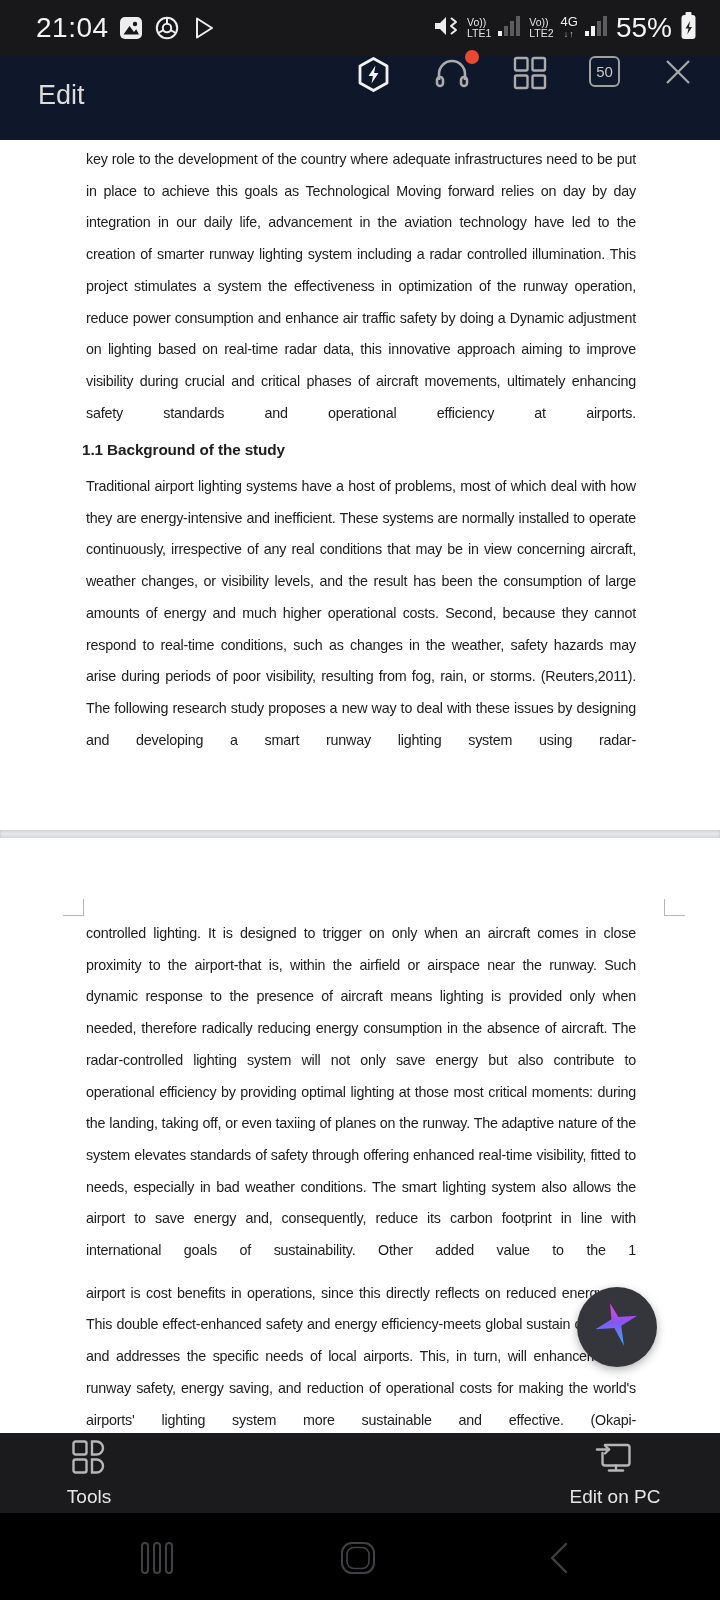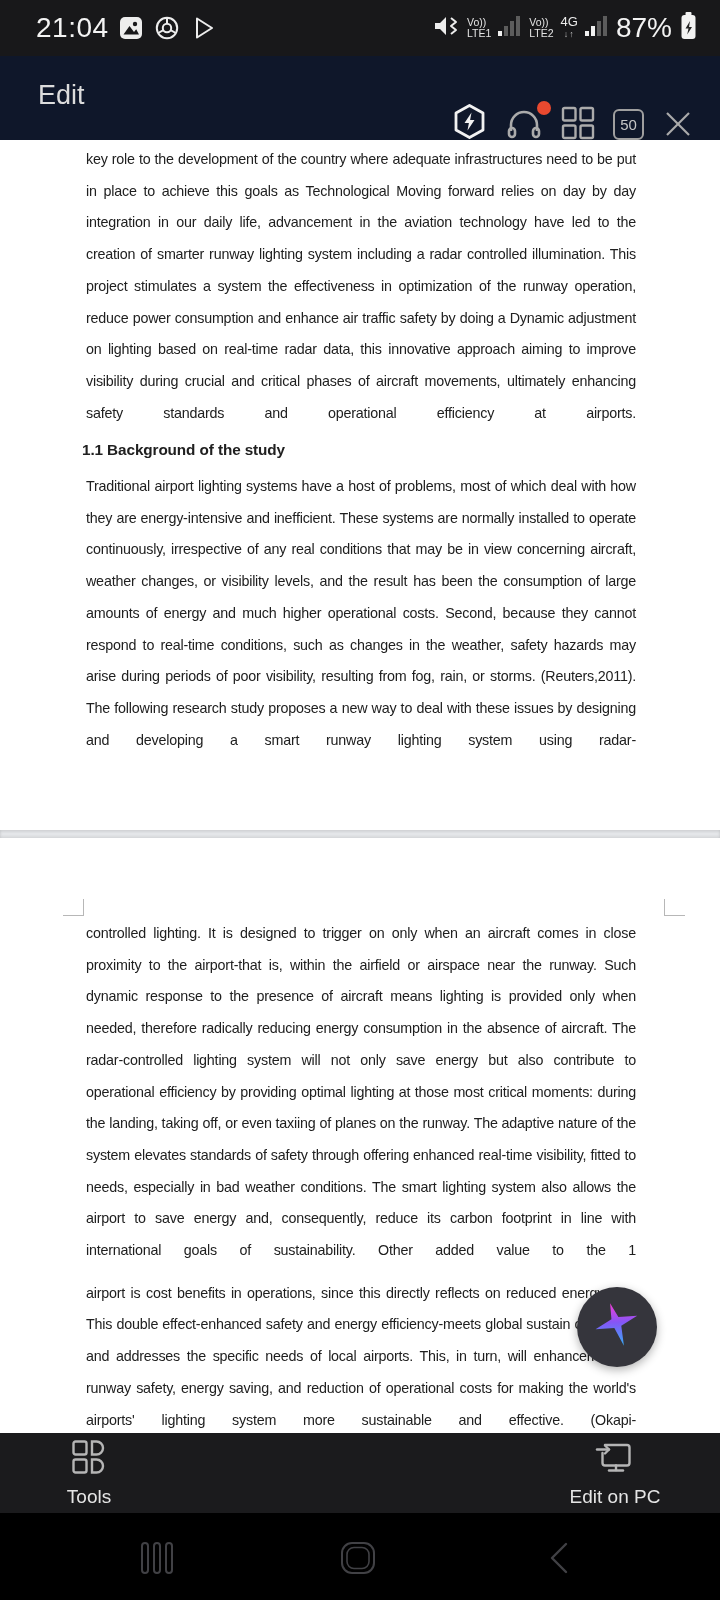--- a/index.html
+++ b/index.html
@@ -23,21 +23,21 @@
   .net-stack { display:flex; flex-direction:column; align-items:center; line-height:12px; }
   .net-stack .net4g { font-size:13px; color:#ececec; }
   .net-stack .net-arrows { font-size:9px; color:#bdbdbd; letter-spacing:1px; }
   .sb-batt-pct { font-size:28px; color:#f3f3f3; }
   
   .edit-toolbar {
     position:absolute; left:0; top:56px; width:720px; height:84px;
     background:#0f172a; display:flex; align-items:center;padding-left:26px;
   }
   .et-title { position:absolute; left:38px; top:24px; font-size:27px; color:#dcdcdc; }
-  .et-icons { position:absolute; right:26px; top:0; height:84px; display:flex; align-items:flex-end; gap:18px; }
+  .et-icons { position:absolute; right:26px; top:0; height:84px; display:flex; align-items:flex-start; gap:42px; }
   .et-icon { position:relative; display:flex; align-items:center; justify-content:center; }
   .badge-dot { position:absolute; top:-6px; right:-8px; width:14px; height:14px; border-radius:50%; background:#e9492f; }
   .counter-badge {
     width:31px; height:31px; border:2px solid #9f9f9f; border-radius:6px;
     display:flex; align-items:center; justify-content:center;
     font-size:15px; color:#c6c6c6;
   }
   
   .page { position:absolute; left:0; width:720px; background:#ffffff; overflow:hidden; }
   .page-1 { top:140px; height:690px; }
@@ -135,21 +135,21 @@
         <span class="net-arrows">↓↑</span>
       </span>
       <span>
         <svg width="24" height="22" viewBox="0 0 24 22">
             <rect x="0" y="16" width="4" height="5" fill="#f0f0f0"></rect>
             <rect x="6" y="11" width="4" height="10" fill="#f0f0f0"></rect>
             <rect x="12" y="6" width="4" height="15" fill="#5c5c5c"></rect>
             <rect x="18" y="1" width="4" height="20" fill="#5c5c5c"></rect>
           </svg>
       </span>
-      <span class="sb-batt-pct">87%</span>
+      <span class="sb-batt-pct">55%</span>
       <span>
         <svg width="19" height="32" viewBox="0 0 19 32">
             <rect x="6.5" y="2" width="6" height="3.5" rx="1" fill="#f2f2f2"></rect>
             <rect x="2.5" y="5" width="14" height="24" rx="3" fill="#f2f2f2"></rect>
             <path d="M11 11 L6.5 18.5 h3 L8.2 24.5 L13 17 h-3 Z" fill="#232323"></path>
           </svg>
       </span>
     </div>
   </div>
 

